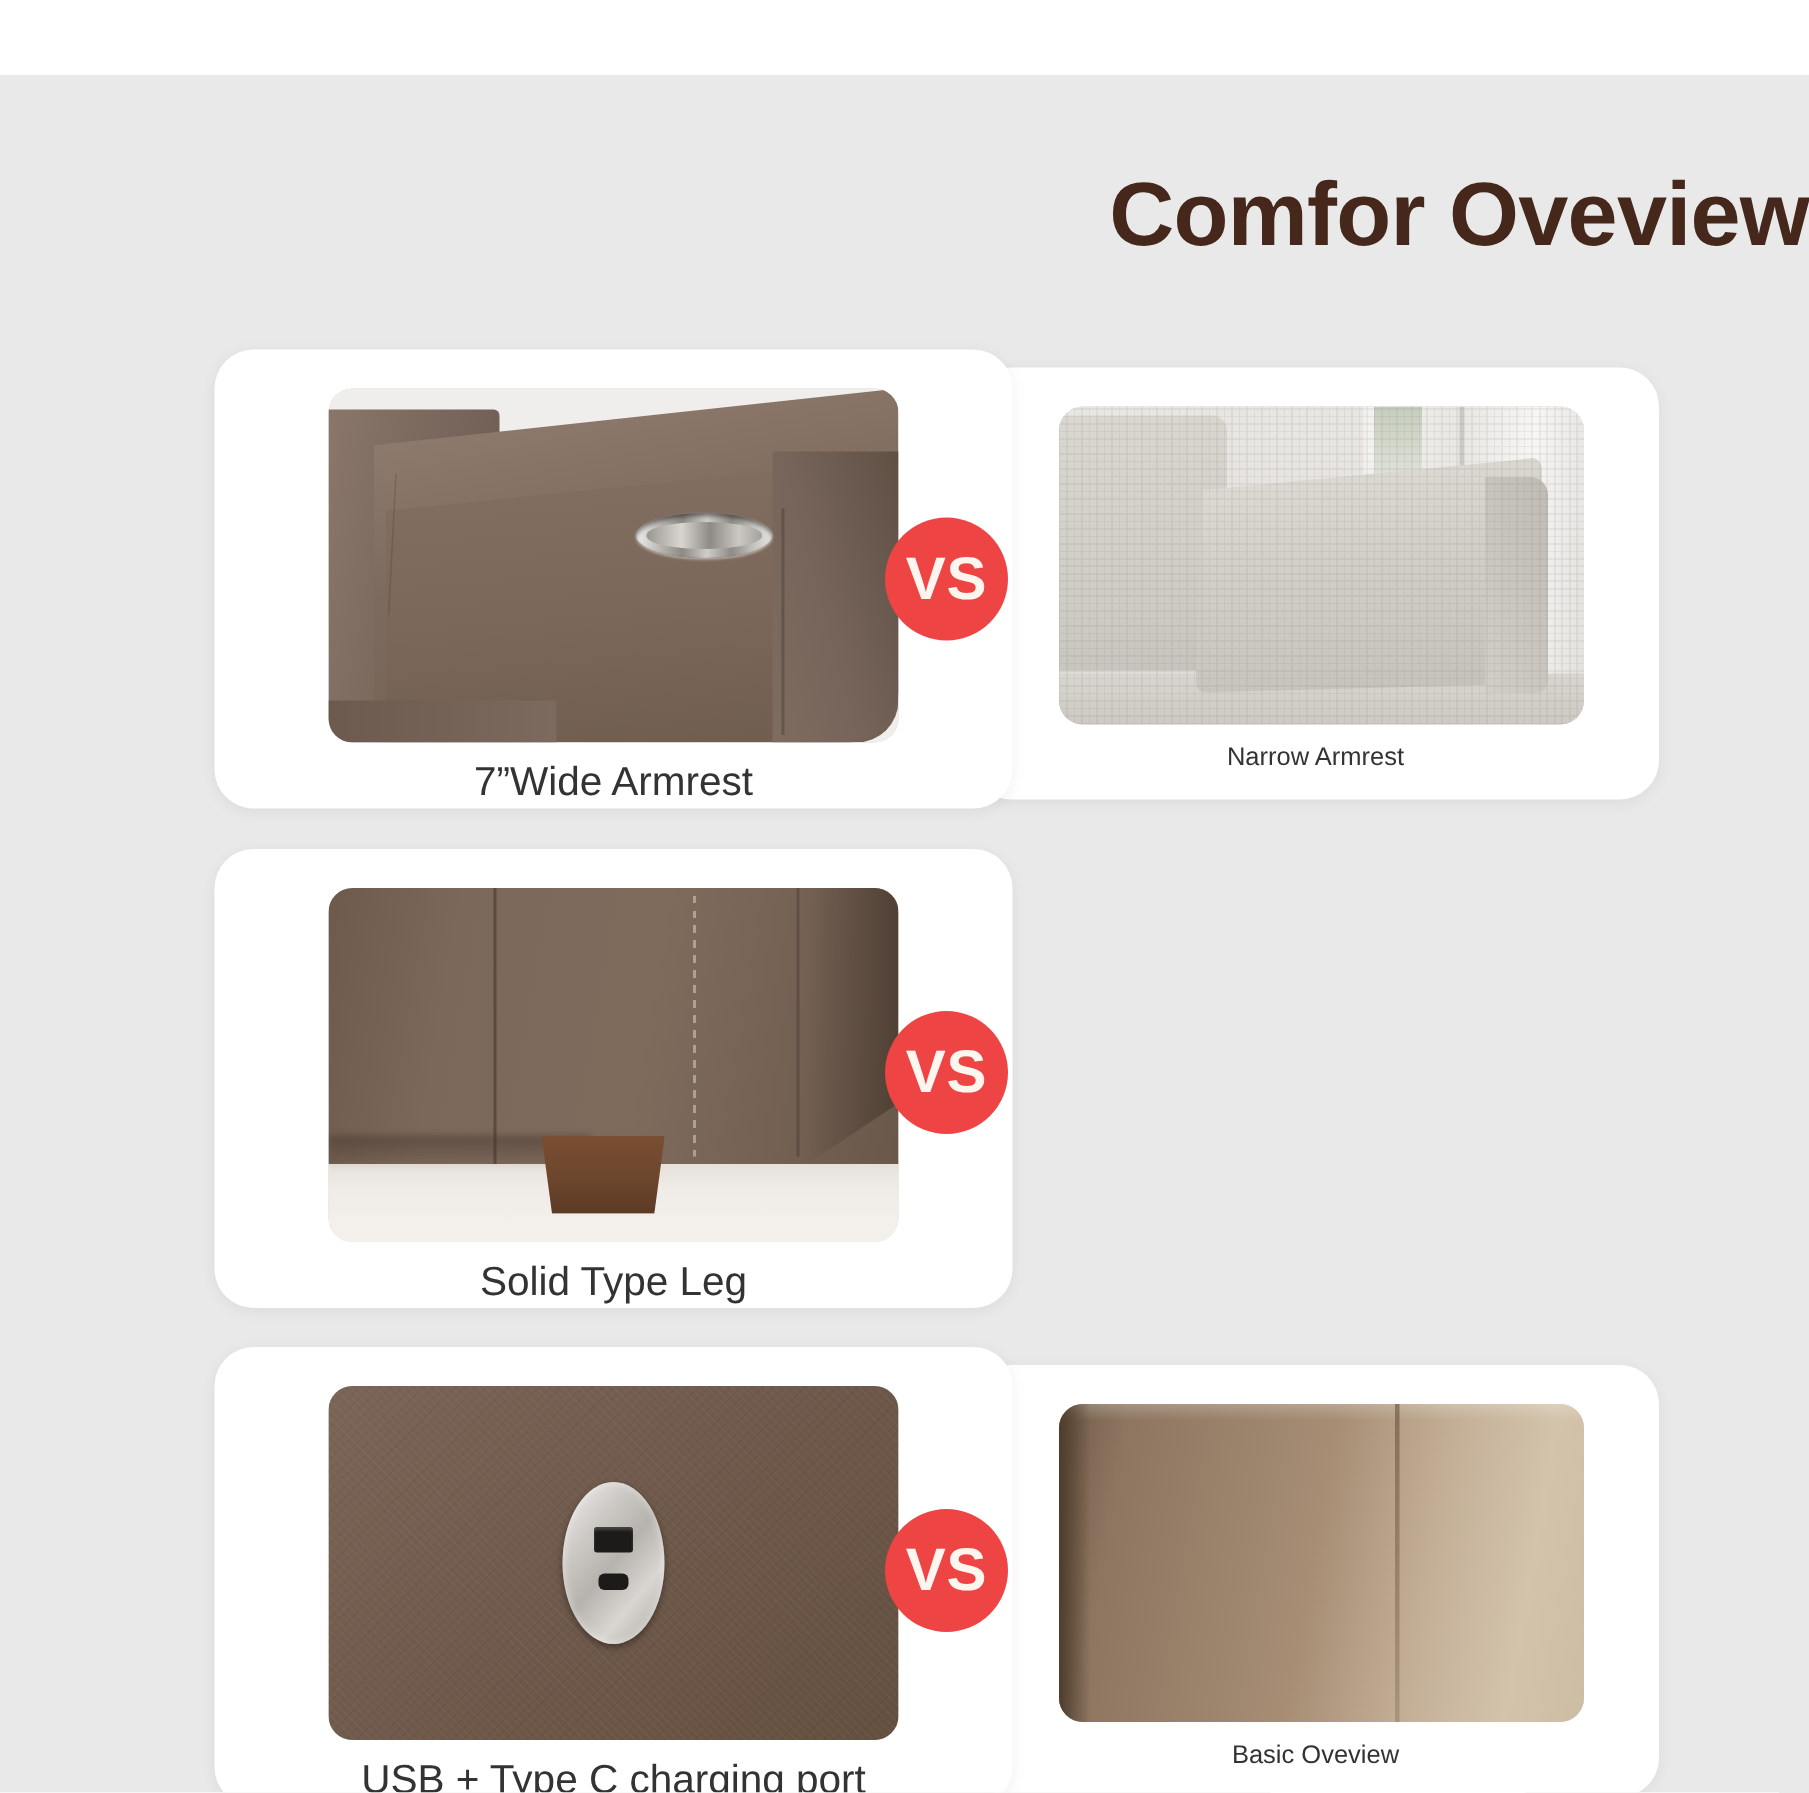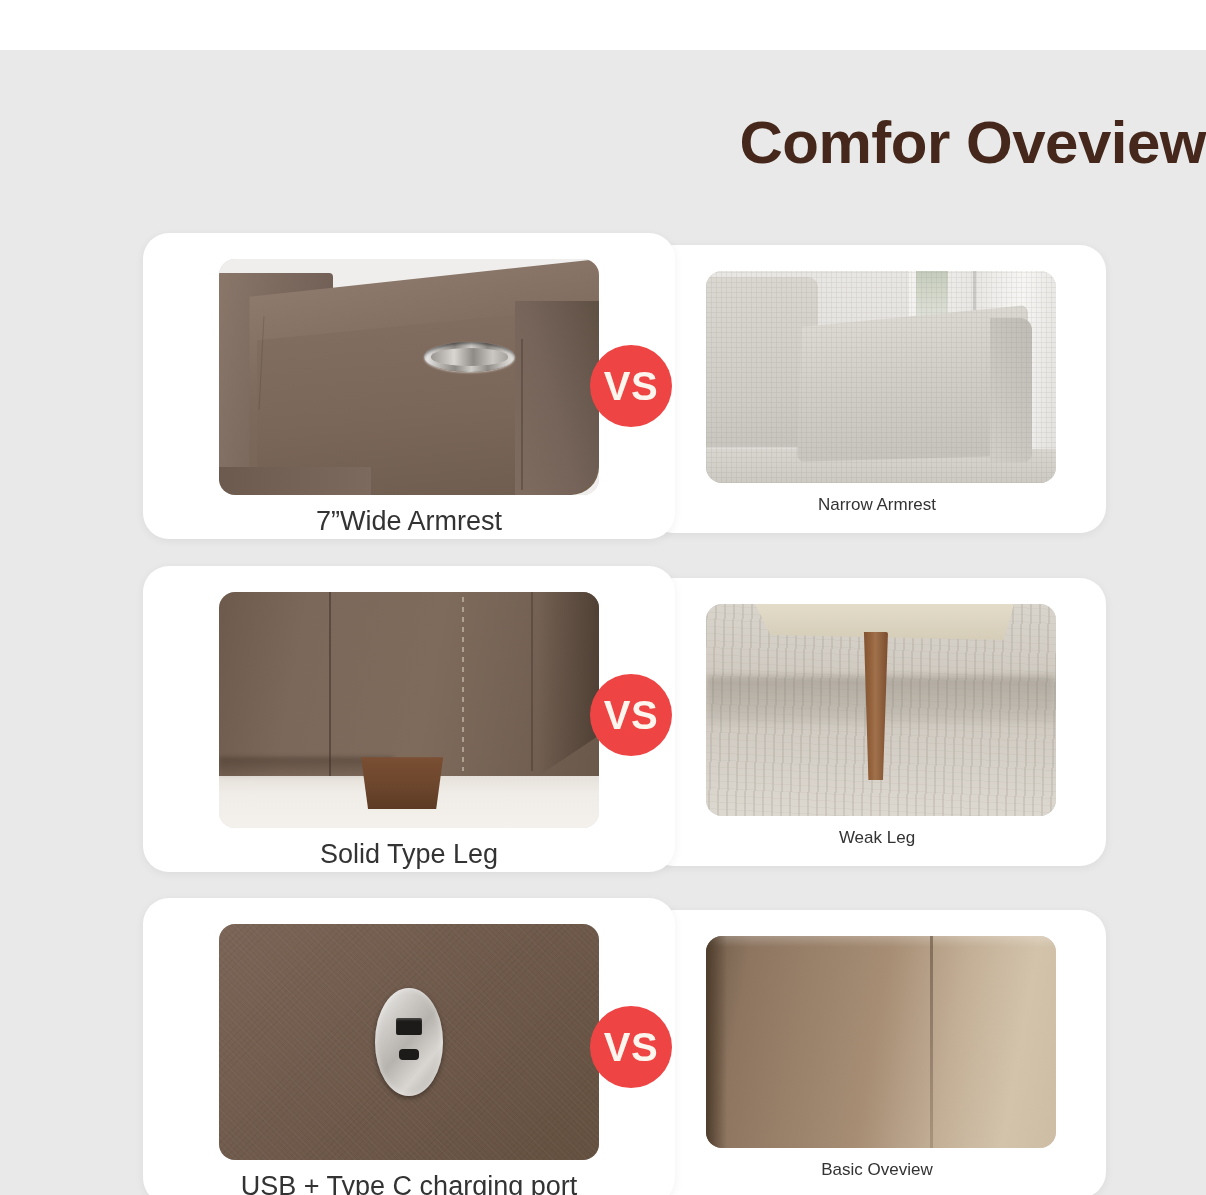--- a/index.html
+++ b/index.html
@@ -344,31 +344,20 @@
           <div class="edge-seam"></div>
           <div class="shadow"></div>
           <div class="leg"></div>
         </div>
       </div>
       <div class="caption">Solid Type Leg</div>
     </div>
 
     <div class="vs-badge">VS</div>
 
-    <div class="card card-right">
-      <div class="photo">
-        <div class="art art-leg-weak">
-          <div class="carpet-band"></div>
-          <div class="tex"></div>
-          <div class="sofa"></div>
-          <div class="leg"></div>
-        </div>
-      </div>
-      <div class="caption">Weak Leg</div>
-    </div>
   </div>
 
   <div class="row row-3">
 
     <div class="card card-left">
       <div class="photo">
         <div class="art art-usb">
           <div class="tex"></div>
           <div class="plate"></div>
           <div class="port-a"></div>

